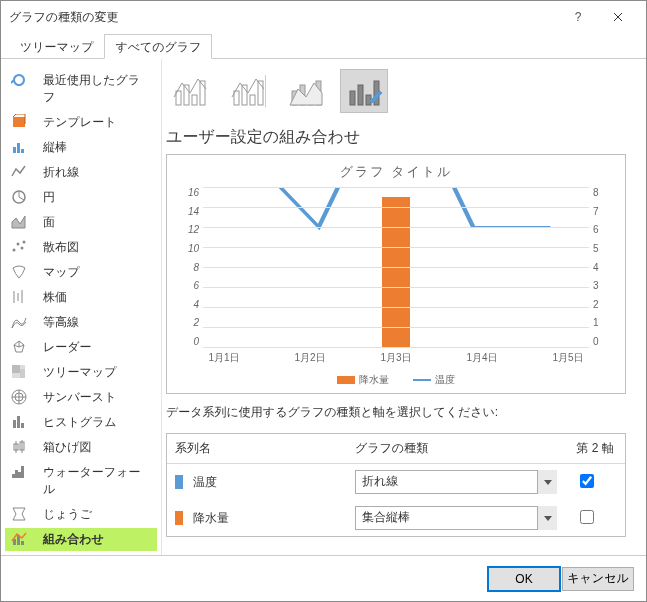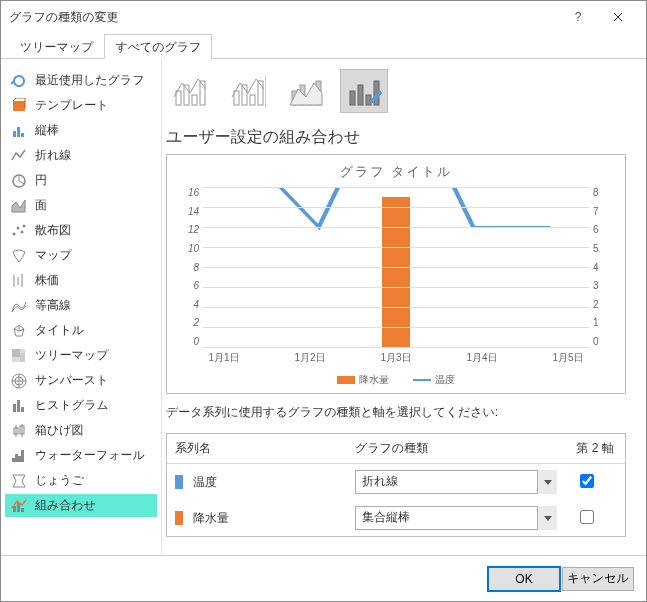--- a/index.html
+++ b/index.html
@@ -9,22 +9,22 @@
 .titlebar .title { flex: 1; font-size: 12px; color: #333; }
 .titlebar .tb-btn { width: 40px; height: 28px; display: flex; align-items: center; justify-content: center; color: #555; }
 .titlebar .tb-btn svg { width: 10px; height: 10px; }
 
 .tabs { display: flex; border-bottom: 1px solid #ccc; padding: 0 8px; height: 26px; }
 .tab { padding: 4px 10px; font-size: 12px; color: #333; border: 1px solid transparent; position: relative; top: 1px; cursor: default; }
 .tab.active { border: 1px solid #ccc; border-bottom-color: #fff; background: #fff; }
 
 .body { flex: 1; display: flex; overflow: hidden; }
 .sidebar { width: 160px; padding: 10px 4px; display: flex; flex-direction: column; gap: 2px; }
-.side-item { display: flex; align-items: center; gap: 8px; padding: 3px 6px; font-size: 12px; color: #333; cursor: default; }
-.side-item.selected { background: #5eead4; }
+.side-item { display: flex; gap: 16px; padding: 3px 6px; font-size: 12px; color: #333; cursor: default; }
+.side-item.selected { background: #bef264; font-weight: bold; }
 .side-item .icon { width: 16px; height: 16px; display: flex; align-items: center; justify-content: center; color: #999; }
 .side-item .icon svg { width: 16px; height: 16px; }
 
 .main { flex: 1; padding: 10px 20px 2px 4px; display: flex; flex-direction: column; border-left: 1px solid #e5e5e5; }
 .icon-row { display: flex; gap: 10px; margin-bottom: 14px; }
 .tile { width: 48px; height: 44px; display: flex; align-items: center; justify-content: center; border: 1px solid transparent; cursor: default; }
 .tile.selected { background: #d9d9d9; border-color: #c0c0c0; }
 .tile svg { width: 36px; height: 32px; }
 
 .section-title { font-size: 16px; color: #3b3b3b; margin-bottom: 6px; }
@@ -189,21 +189,21 @@
         <span class="icon">
           <svg viewBox="0 0 16 16">
             <g stroke="#888" fill="none">
               <polygon points="8,2 13,6 11,13 5,13 3,6"></polygon>
               <line x1="8" y1="8" x2="8" y2="2"></line>
               <line x1="8" y1="8" x2="13" y2="6"></line>
               <line x1="8" y1="8" x2="3" y2="6"></line>
             </g>
           </svg>
         </span>
-        <span>タイトル</span>
+        <span>レーダー</span>
       </div>
       <div class="side-item">
         <span class="icon">
           <svg viewBox="0 0 16 16">
             <rect x="1" y="1" width="8" height="8" fill="#bbb"></rect>
             <rect x="9" y="1" width="5" height="4" fill="#ddd"></rect>
             <rect x="9" y="5" width="5" height="9" fill="#ccc"></rect>
             <rect x="1" y="9" width="8" height="5" fill="#ddd"></rect>
           </svg>
         </span>

